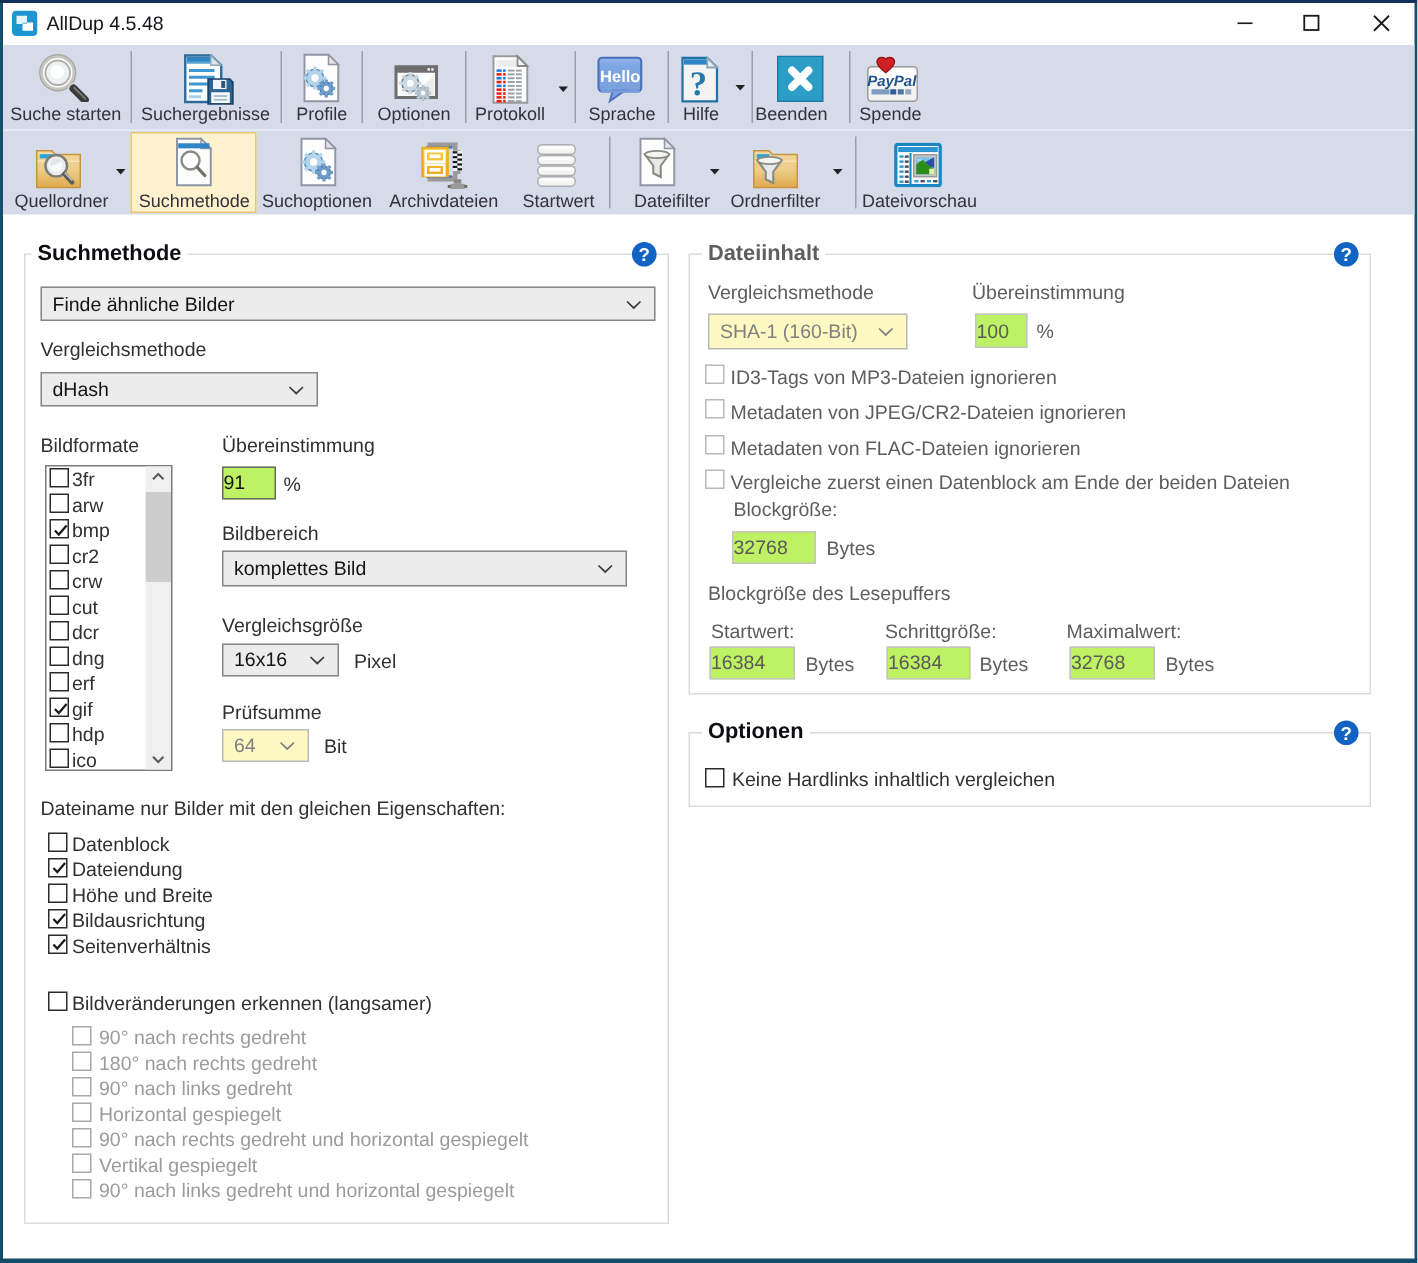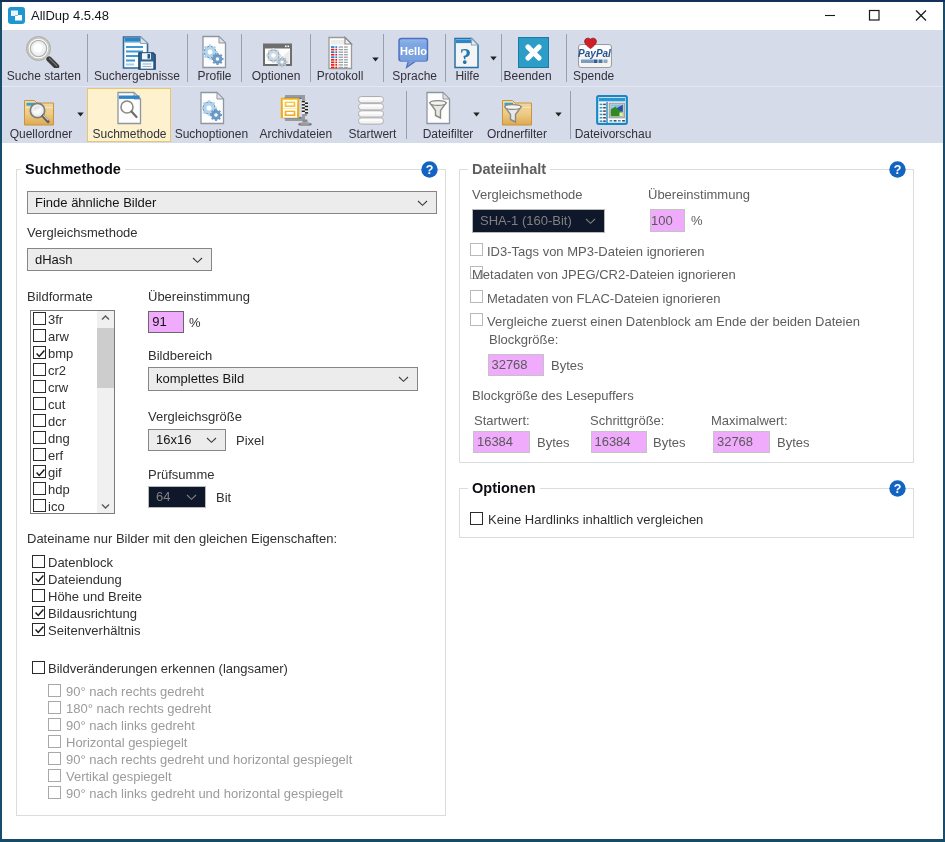--- a/index.html
+++ b/index.html
@@ -3,22 +3,22 @@
 <style>
 *{margin:0;padding:0;box-sizing:border-box}
 html,body{width:945px;height:842px;overflow:hidden}
 body{position:relative;background:#fff;font-family:"Liberation Sans",sans-serif;-webkit-font-smoothing:antialiased}
 .abs{position:absolute}
 .lbl{position:absolute;font-size:13px;color:#303030;white-space:nowrap;line-height:15px}
 .lbl.gray{color:#5d5d5d}
 .lbl.lgray{color:#9b9b9b}
 .tblbl{position:absolute;font-size:12px;color:#33313b;white-space:nowrap;text-align:center;line-height:14px}
 .combo{position:absolute;background:#ececec;border:1px solid #868686;font-size:13px;color:#141414;line-height:21px;padding-left:7px;white-space:nowrap}
-.combo.dis{background:#0f172a;border-color:#b9b9b9;color:#808080}
-.tbx{position:absolute;background:#f0abfc;border:1px solid #686868;font-size:13px;color:#141414;text-align:center;padding-right:13px;line-height:20px}
+.combo.dis{background:#fef9c3;border-color:#b9b9b9;color:#808080}
+.tbx{position:absolute;background:#bef264;border:1px solid #686868;font-size:13px;color:#141414;text-align:left;padding-right:13px;line-height:20px}
 .tbx.dis{border-color:#c3c3c3;color:#5a5a5a}
 .cb{position:absolute;width:13px;height:13px;background:#fff;border:1px solid #2b2b2b}
 .cb.dis{border-color:#b9b9b9}
 .cb.dis2{border-color:#a8a8a8}
 .grp{position:absolute;border:1px solid #dcdcdc}
 .leg{position:absolute;font-size:14.5px;font-weight:bold;color:#0c0c12;background:#fff;padding:0 4px;line-height:15px;white-space:nowrap}
 .sep1{position:absolute;width:1px;background:#9b9fa9}
 .arrow{position:absolute}
 </style></head><body>
 
@@ -540,21 +540,21 @@
 <div class="lbl gray" style="left:648px;top:187px">Übereinstimmung</div>
 <div class="combo dis" style="left:472px;top:209px;width:133px;height:24px;line-height:22px;padding-left:7px">SHA-1 (160-Bit)
 <svg style="position:absolute;right:8px;top:8px" width="11" height="7" viewBox="0 0 11 7">
       <polyline points="1,1 5.5,5.3 10,1" fill="none" stroke="#7f7f7f" stroke-width="1.15"></polyline>
     </svg></div>
 <div class="tbx dis" style="left:650px;top:209px;width:35px;height:23px;line-height:21px">100</div>
 <div class="lbl gray" style="left:691px;top:213px">%</div>
 <div class="cb dis" style="left:470px;top:243.0px"></div>
 <div class="lbl gray" style="left:487px;top:244.0px">ID3-Tags von MP3-Dateien ignorieren</div>
 <div class="cb dis" style="left:470px;top:266.4px"></div>
-<div class="lbl gray" style="left:472px;top:267.4px">Metadaten von JPEG/CR2-Dateien ignorieren</div>
+<div class="lbl gray" style="left:487px;top:267.4px">Metadaten von JPEG/CR2-Dateien ignorieren</div>
 <div class="cb dis" style="left:470px;top:289.8px"></div>
 <div class="lbl gray" style="left:487px;top:290.8px">Metadaten von FLAC-Dateien ignorieren</div>
 <div class="cb dis" style="left:470px;top:313.2px"></div>
 <div class="lbl gray" style="left:487px;top:314.2px">Vergleiche zuerst einen Datenblock am Ende der beiden Dateien</div>
 <div class="lbl gray" style="left:489px;top:332px">Blockgröße:</div>
 <div class="tbx dis" style="left:488px;top:354px;width:56px;height:22px;line-height:20px">32768</div>
 <div class="lbl gray" style="left:551px;top:358px">Bytes</div>
 <div class="lbl gray" style="left:472px;top:388px">Blockgröße des Lesepuffers</div>
 <div class="lbl gray" style="left:474px;top:413px">Startwert:</div>
 <div class="lbl gray" style="left:590px;top:413px">Schrittgröße:</div>

